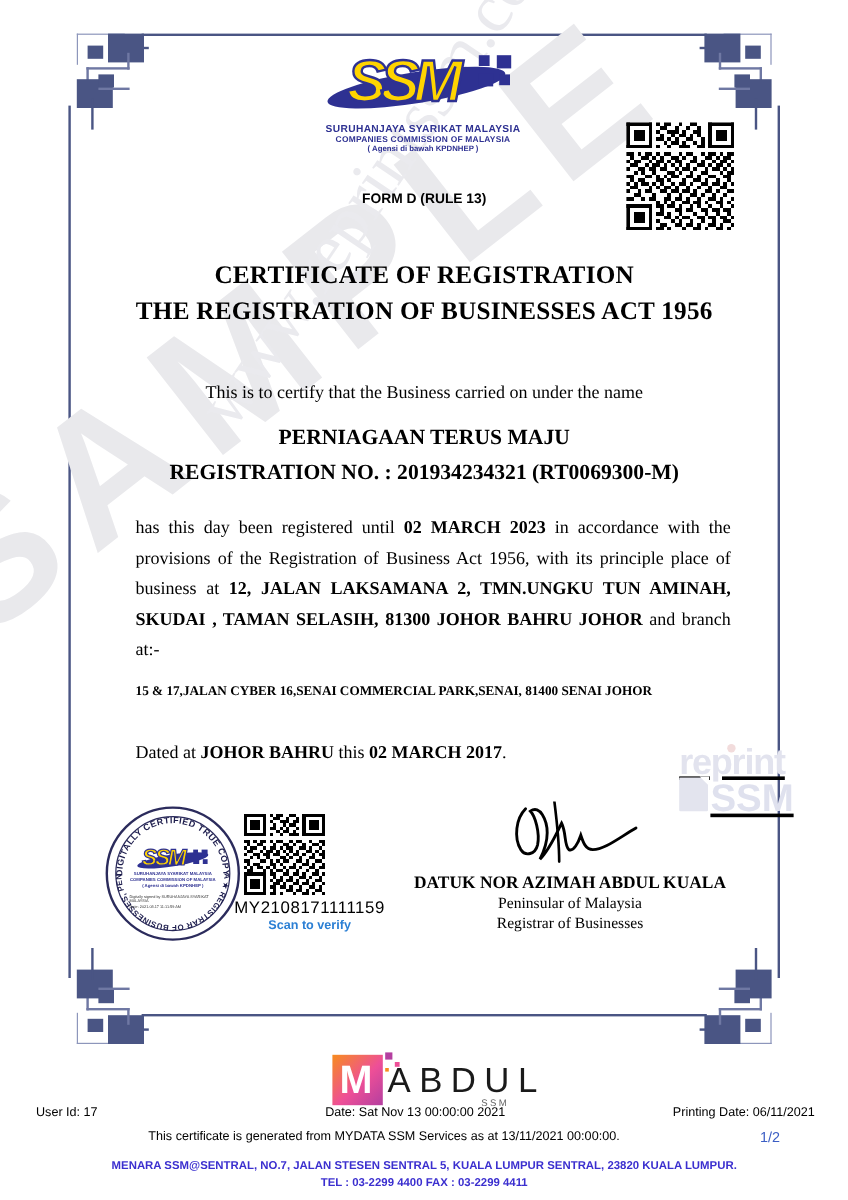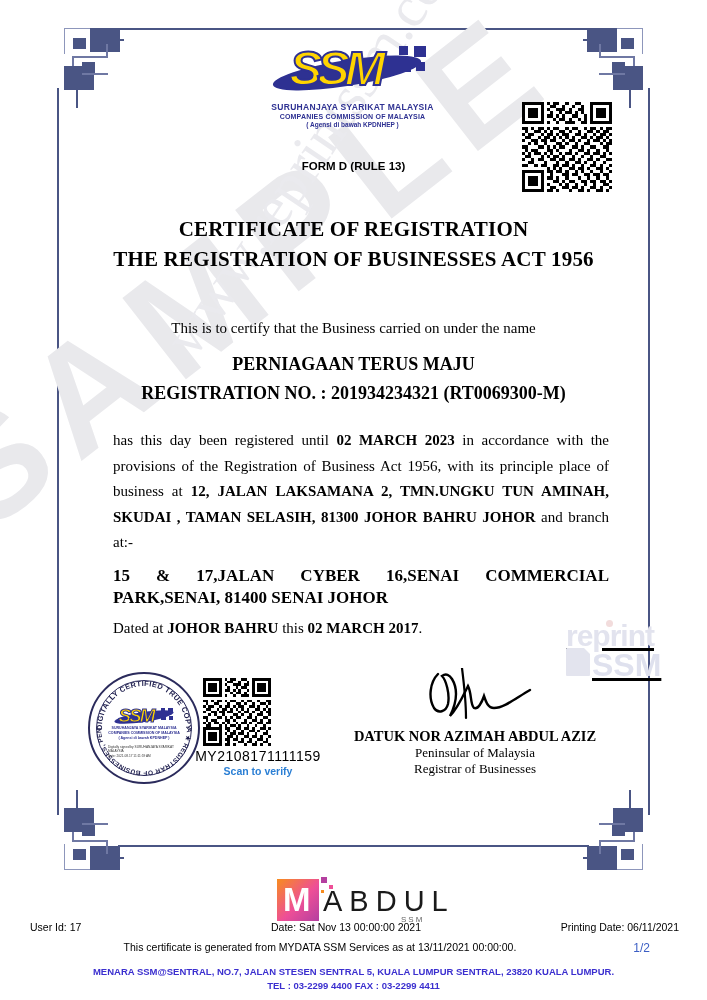--- a/index.html
+++ b/index.html
@@ -151,21 +151,21 @@
 
   .body-para {
     position: absolute; left: 113px; top: 428px; width: 496px;
     font-size: 15px; line-height: 25.5px; color: #000;
     text-align: justify; text-justify: inter-word;
   }
   .body-para b { font-weight: 700; }
 
   .branch {
     position: absolute; left: 113px; top: 565px; width: 496px;
-    font-size: 17px; font-weight: 700; line-height: 22px;
+    font-size: 11px; font-weight: 700; line-height: 22px;
     color: #000; text-align: justify;
   }
   .dated {
     position: absolute; left: 113px; top: 620px; width: 496px;
     font-size: 15px; color: #000;
   }
   .dated b { font-weight: 700; }
 
   
   .seal { position: absolute; left: 88px; top: 672px; width: 112px; height: 112px; }
@@ -831,21 +831,21 @@
 
     <div class="signature">
       <svg viewBox="0 0 130 52" width="130" height="52" aria-hidden="true">
         <path d="M18,6 C10,14 8,30 14,40 C18,46 26,44 28,36 C30,26 26,12 22,8
                  C30,2 36,16 36,26 C36,36 32,44 30,48 C38,40 44,26 48,18
                  C52,26 50,36 54,40 C58,42 62,34 64,28 C66,34 68,40 74,40
                  C84,40 96,30 110,22" fill="none" stroke="#000" stroke-width="2.4" stroke-linecap="round"></path>
         <path d="M42,0 C44,16 46,34 46,50" fill="none" stroke="#000" stroke-width="2.2" stroke-linecap="round"></path>
       </svg>
     </div>
-    <div class="sig-name">DATUK NOR AZIMAH ABDUL AZIZ</div>
+    <div class="sig-name">DATUK NOR AZIMAH ABDUL KUALA</div>
     <div class="sig-role">
       <div>Peninsular of Malaysia</div>
       <div>Registrar of Businesses</div>
     </div>
 
     <div class="mydata">
       <div class="md-sq"></div>
       <div class="md-m">M</div>
       <div class="md-dot1"></div>
       <div class="md-dot2"></div>

